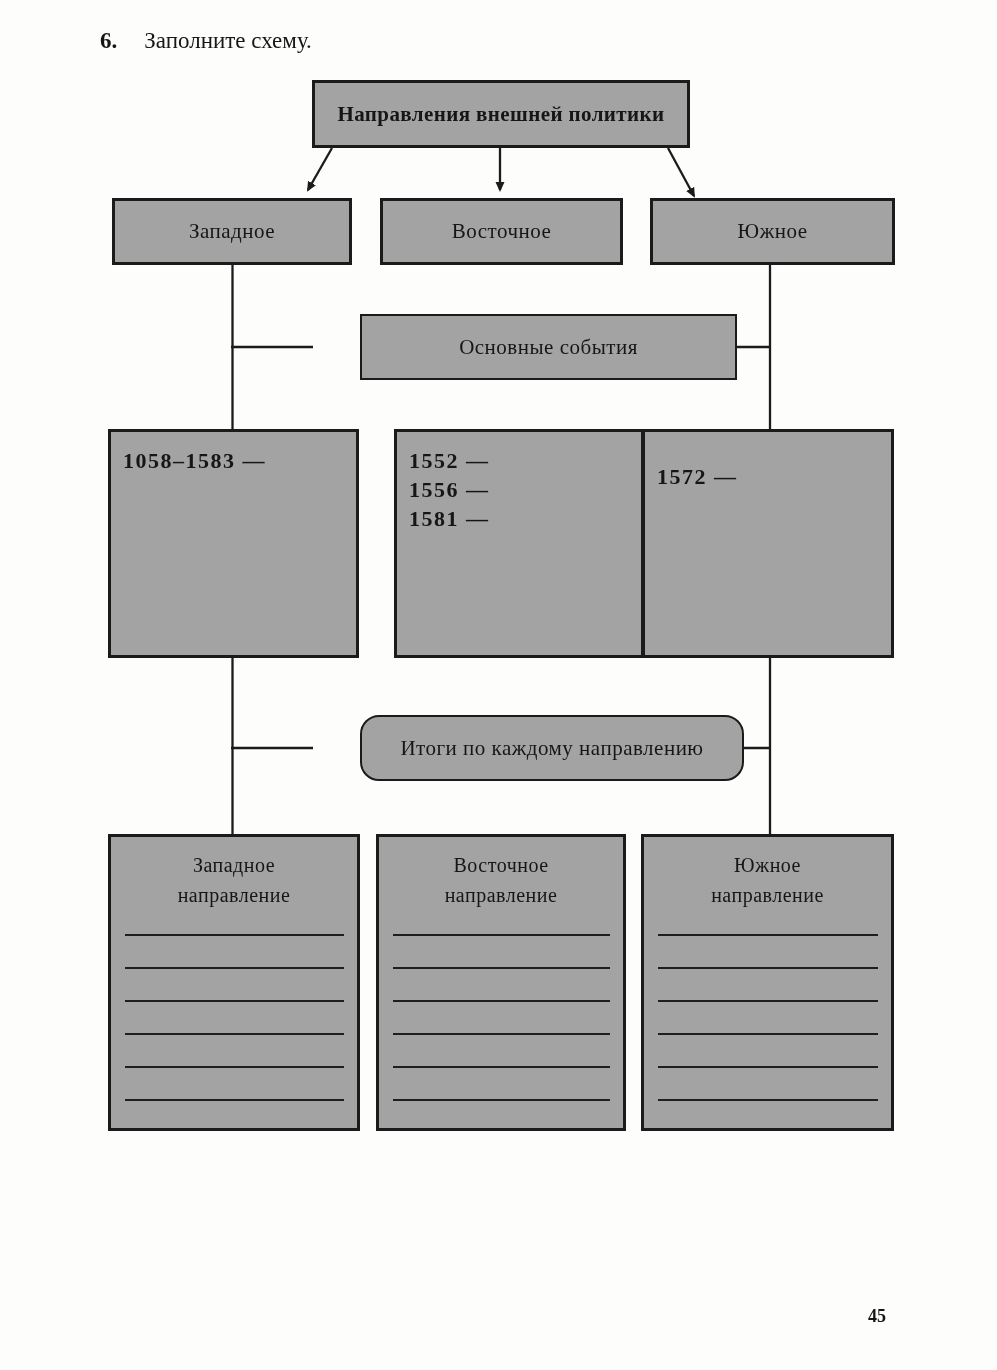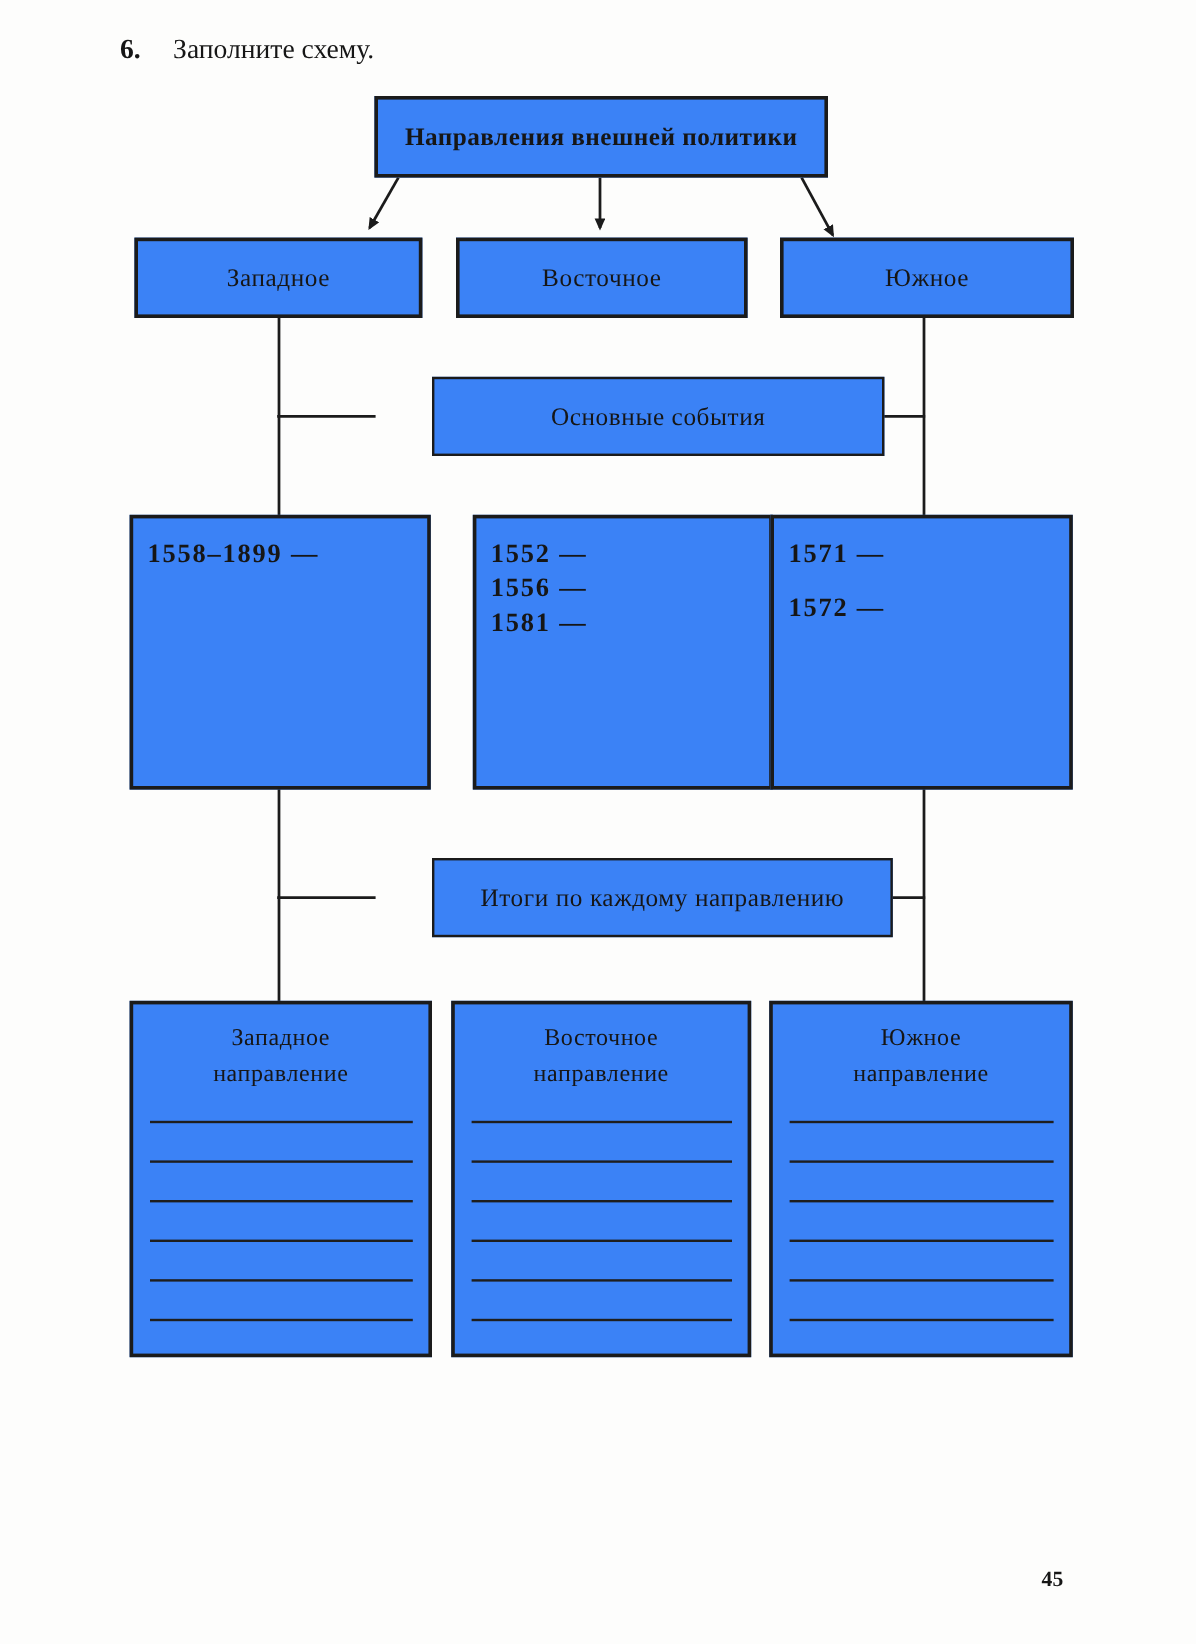--- a/index.html
+++ b/index.html
@@ -13,21 +13,21 @@
   }
   .page { position: absolute; inset: 0; width: 936px; height: 1370px; }
 
   
   svg.wires { position: absolute; left: 0; top: 0; z-index: 1; }
 
   .box {
     position: absolute;
     box-sizing: border-box;
     border: 3px solid #1b1b1b;
-    background: #3b82f6;
+    background: #a3a3a3;
     z-index: 2;
   }
 
   .task-header { position: absolute; top: 28px; left: 100px; font-size: 23px; z-index: 2; }
   .task-number { font-weight: bold; margin-right: 27px; }
 
   .title-box {
     left: 312px; top: 80px; width: 378px; height: 68px;
     display: flex; flex-direction: column; align-items: center; justify-content: center;
     text-align: center; font-weight: bold; font-size: 21px; line-height: 27px;
@@ -44,21 +44,21 @@
   .dir-box.south { left: 650px; width: 245px; }
 
   .label-box {
     left: 312px; width: 377px; height: 66px;
     display: flex; align-items: center; justify-content: center;
     font-size: 21px; letter-spacing: 0.5px;
     border-width: 2.5px;
     margin-left: 48px;
   }
   .events-box  { top: 314px; }
-  .results-box { top: 715px; width: 384px; }
+  .results-box { top: 715px; width: 384px; border-radius: 19px; }
 
   .big-box { top: 429px; height: 229px; padding: 14px 8px 0 12px; font-weight: bold; font-size: 22px; letter-spacing: 1.5px; }
   .big-box.west  { left: 108px; width: 251px; }
   .big-box.east  { left: 376px; width: 250px; margin-left: 18px; }
   .big-box.south { left: 642px; width: 252px; }
   .date-line { line-height: 29px; white-space: nowrap; }
   .date-gap { margin-top: 16px; }
 
   .result-box { top: 834px; height: 297px; }
   .result-box.west  { left: 108px; width: 252px; }
@@ -119,29 +119,28 @@
   </div>
   <div class="box dir-box south">
     <span>Южное</span>
   </div>
 
   <div class="box label-box events-box">
     <span>Основные события</span>
   </div>
 
   <div class="box big-box west">
-    <div class="date-line">1558–1899 —</div>
+    <div class="date-line">1058–1583 —</div>
   </div>
   <div class="box big-box east">
     <div class="date-line">1552 —</div>
     <div class="date-line">1556 —</div>
     <div class="date-line">1581 —</div>
   </div>
   <div class="box big-box south">
-    <div class="date-line">1571 —</div>
     <div class="date-line date-gap">1572 —</div>
   </div>
 
   <div class="box label-box results-box">
     <span>Итоги по каждому направлению</span>
   </div>
 
   <div class="box result-box west">
     <div class="result-title">
       <span>Западное</span>

